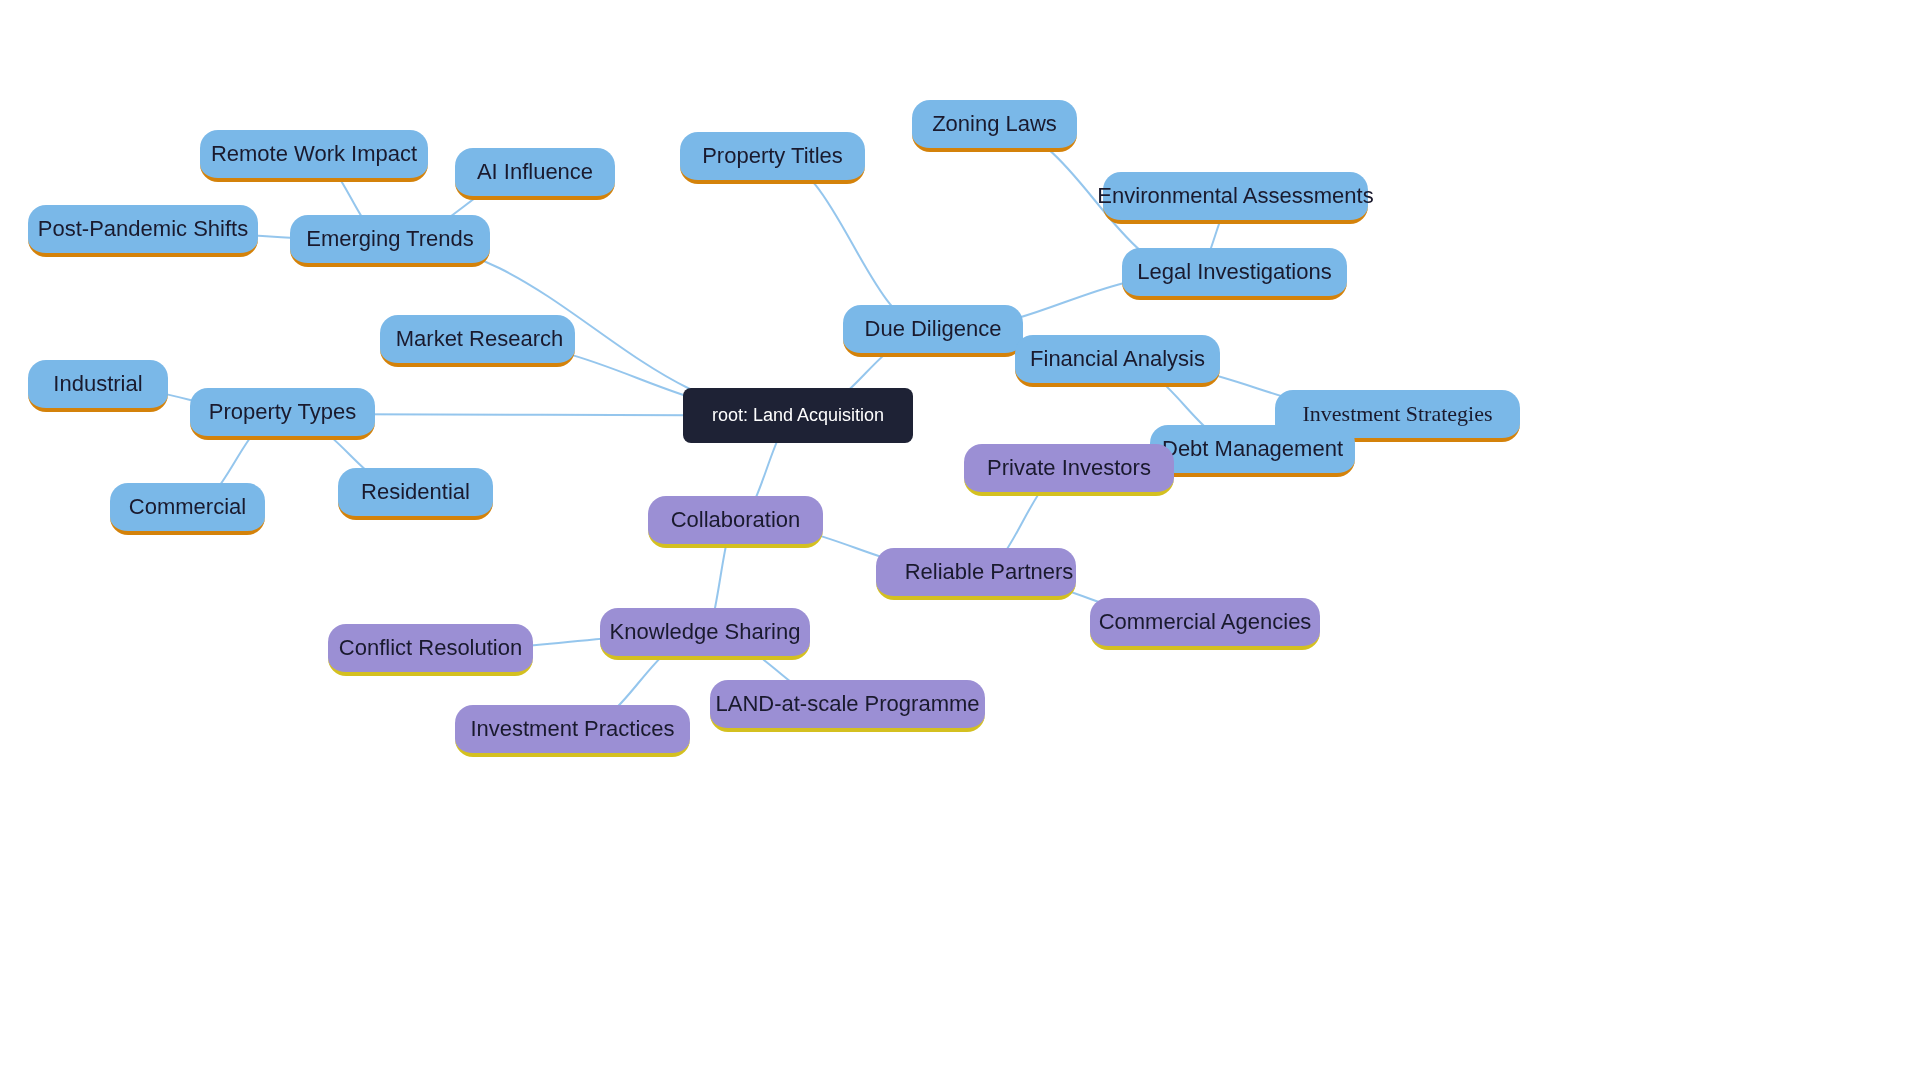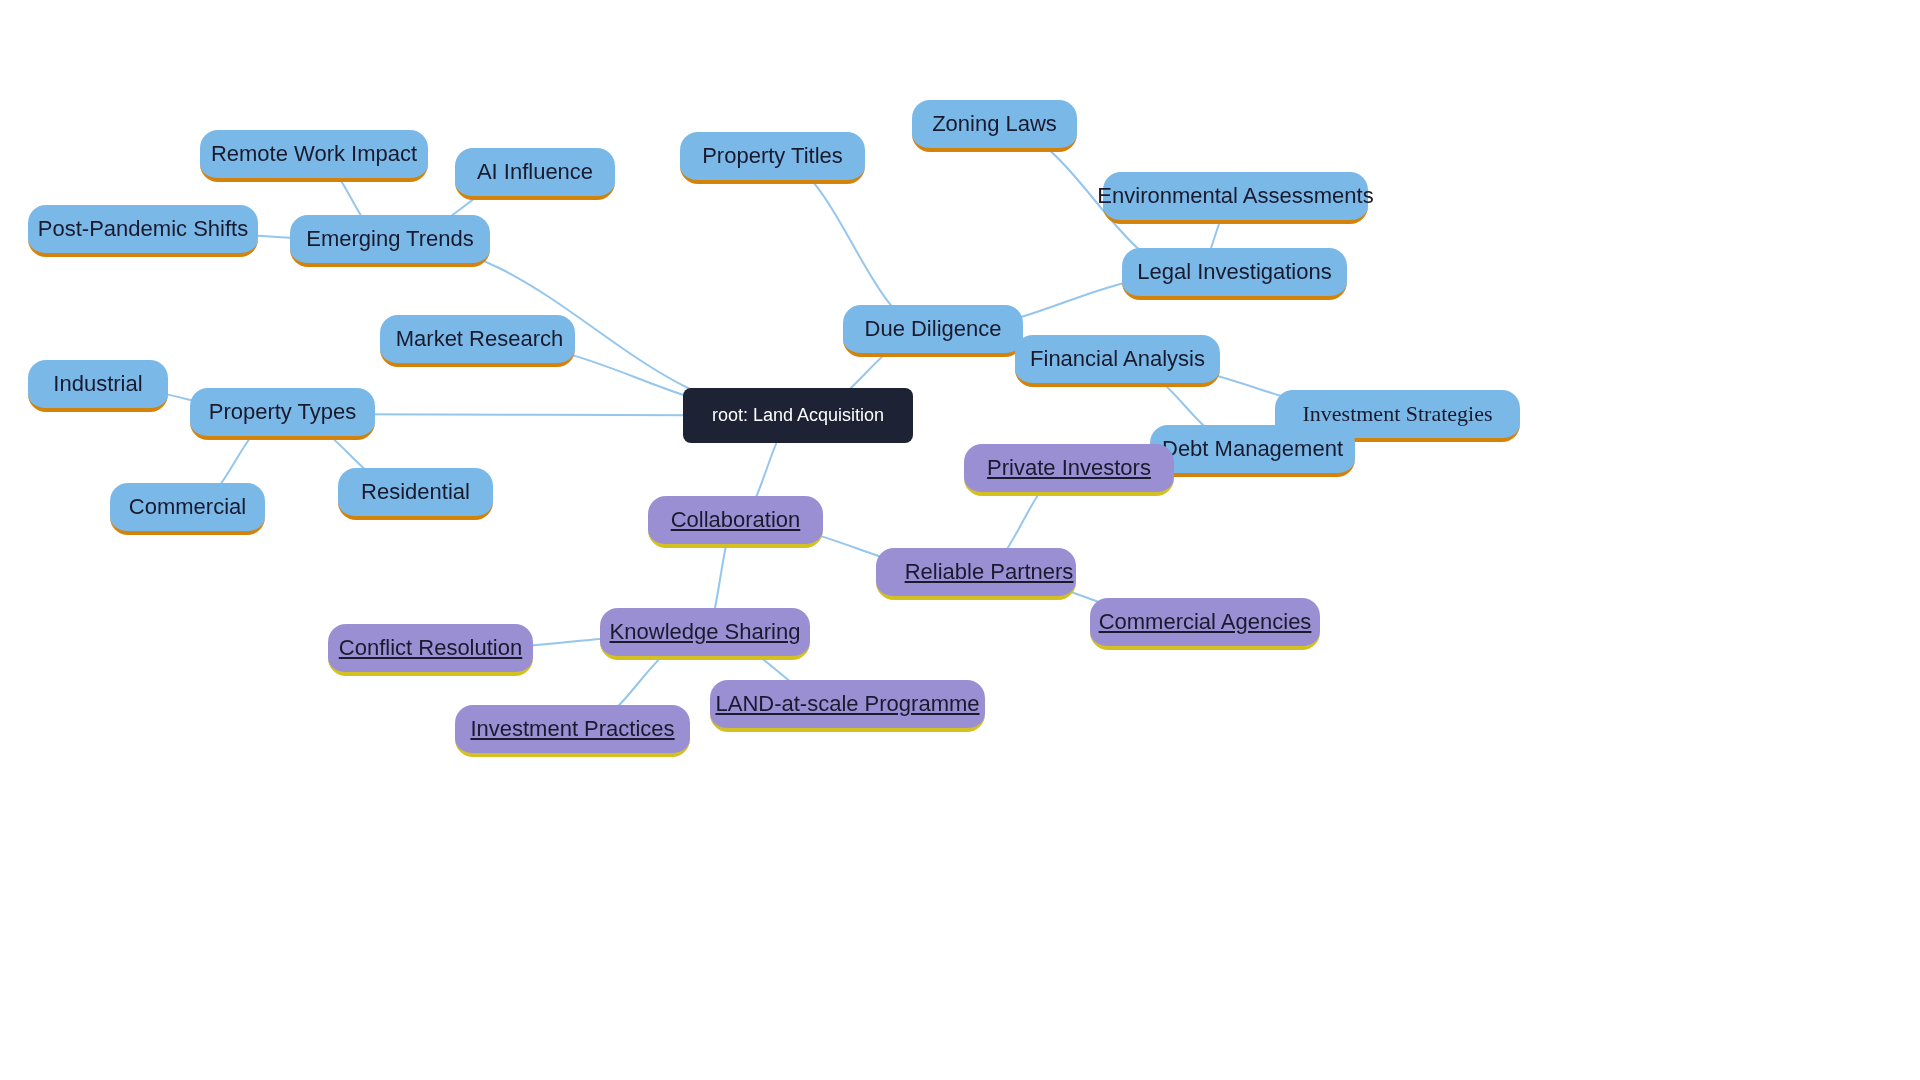--- a/index.html
+++ b/index.html
@@ -31,21 +31,20 @@
     }
     .node-blue {
       background: #7ab8e8;
       color: #1a1a2e;
       border-bottom: 4px solid #d4820a;
     }
     .node-purple {
       background: #9b8fd4;
       color: #1a1a2e;
       border-bottom: 4px solid #d4c020;
-      text-decoration: underline;
     }
     .node-root {
       background: #1e2235;
       color: #ffffff;
       border-radius: 8px;
       font-size: 18px;
       font-weight: 500;
     }
     .nodes-container {
       position: absolute;

